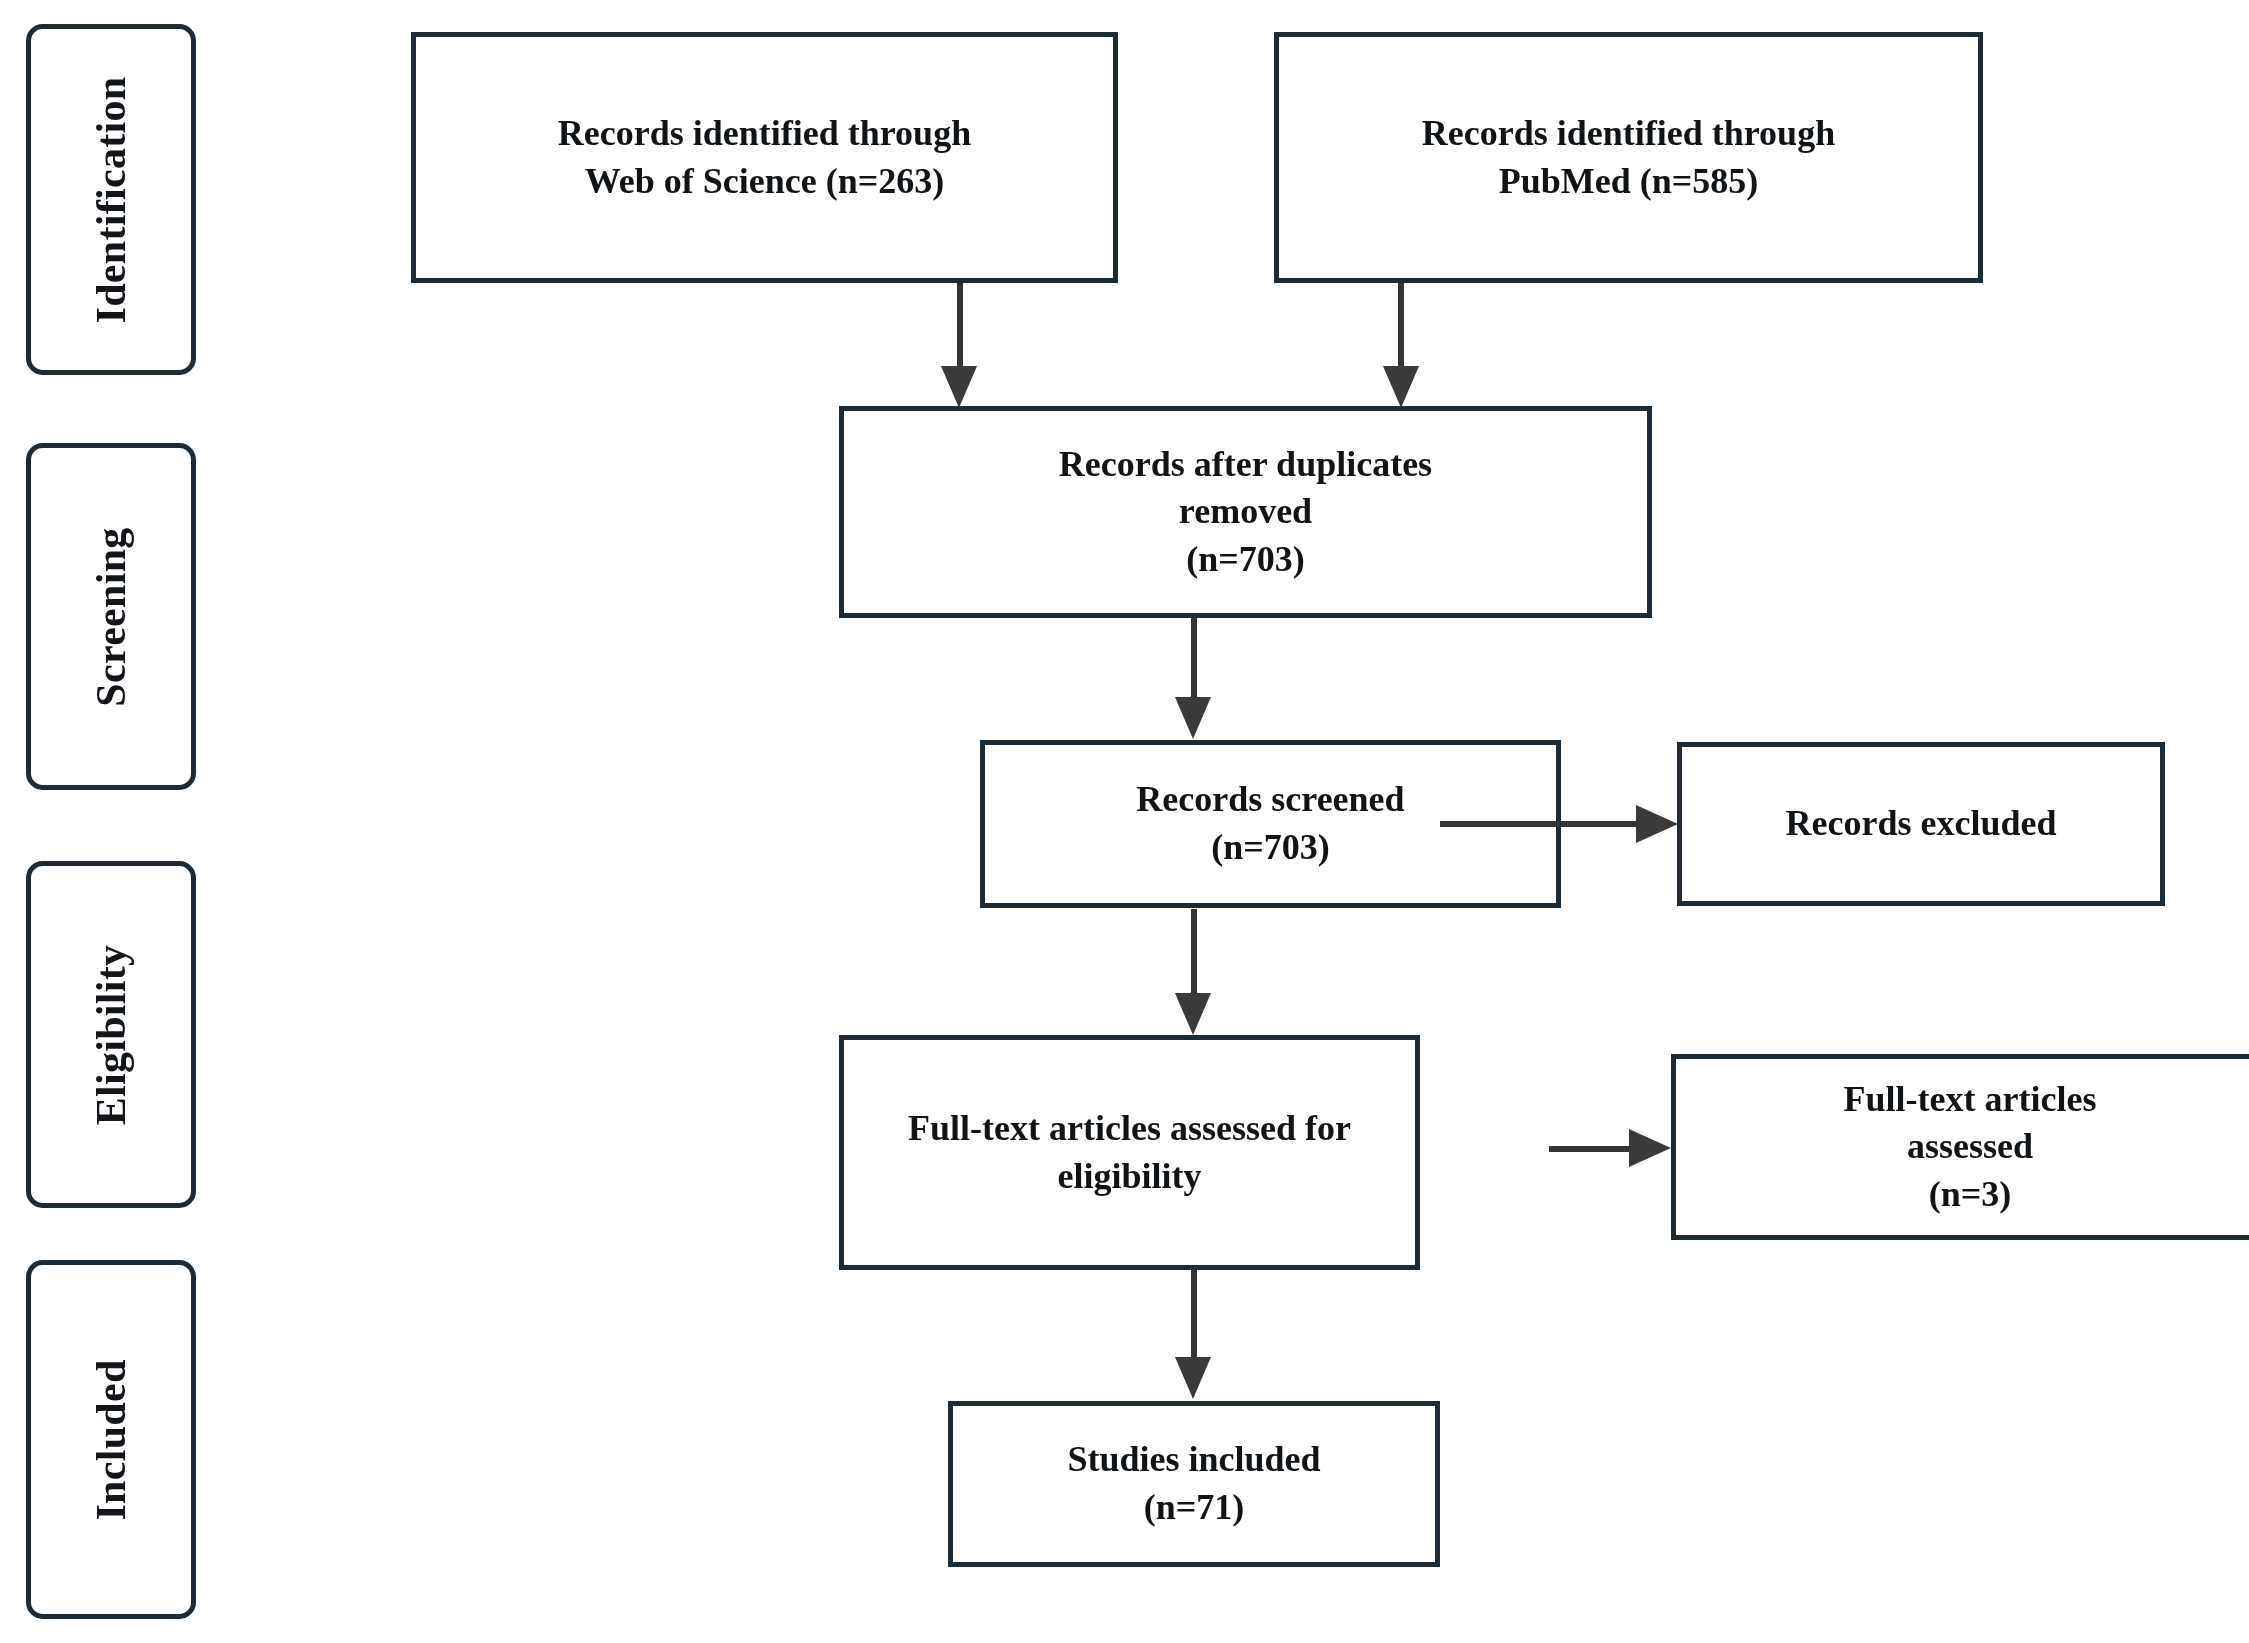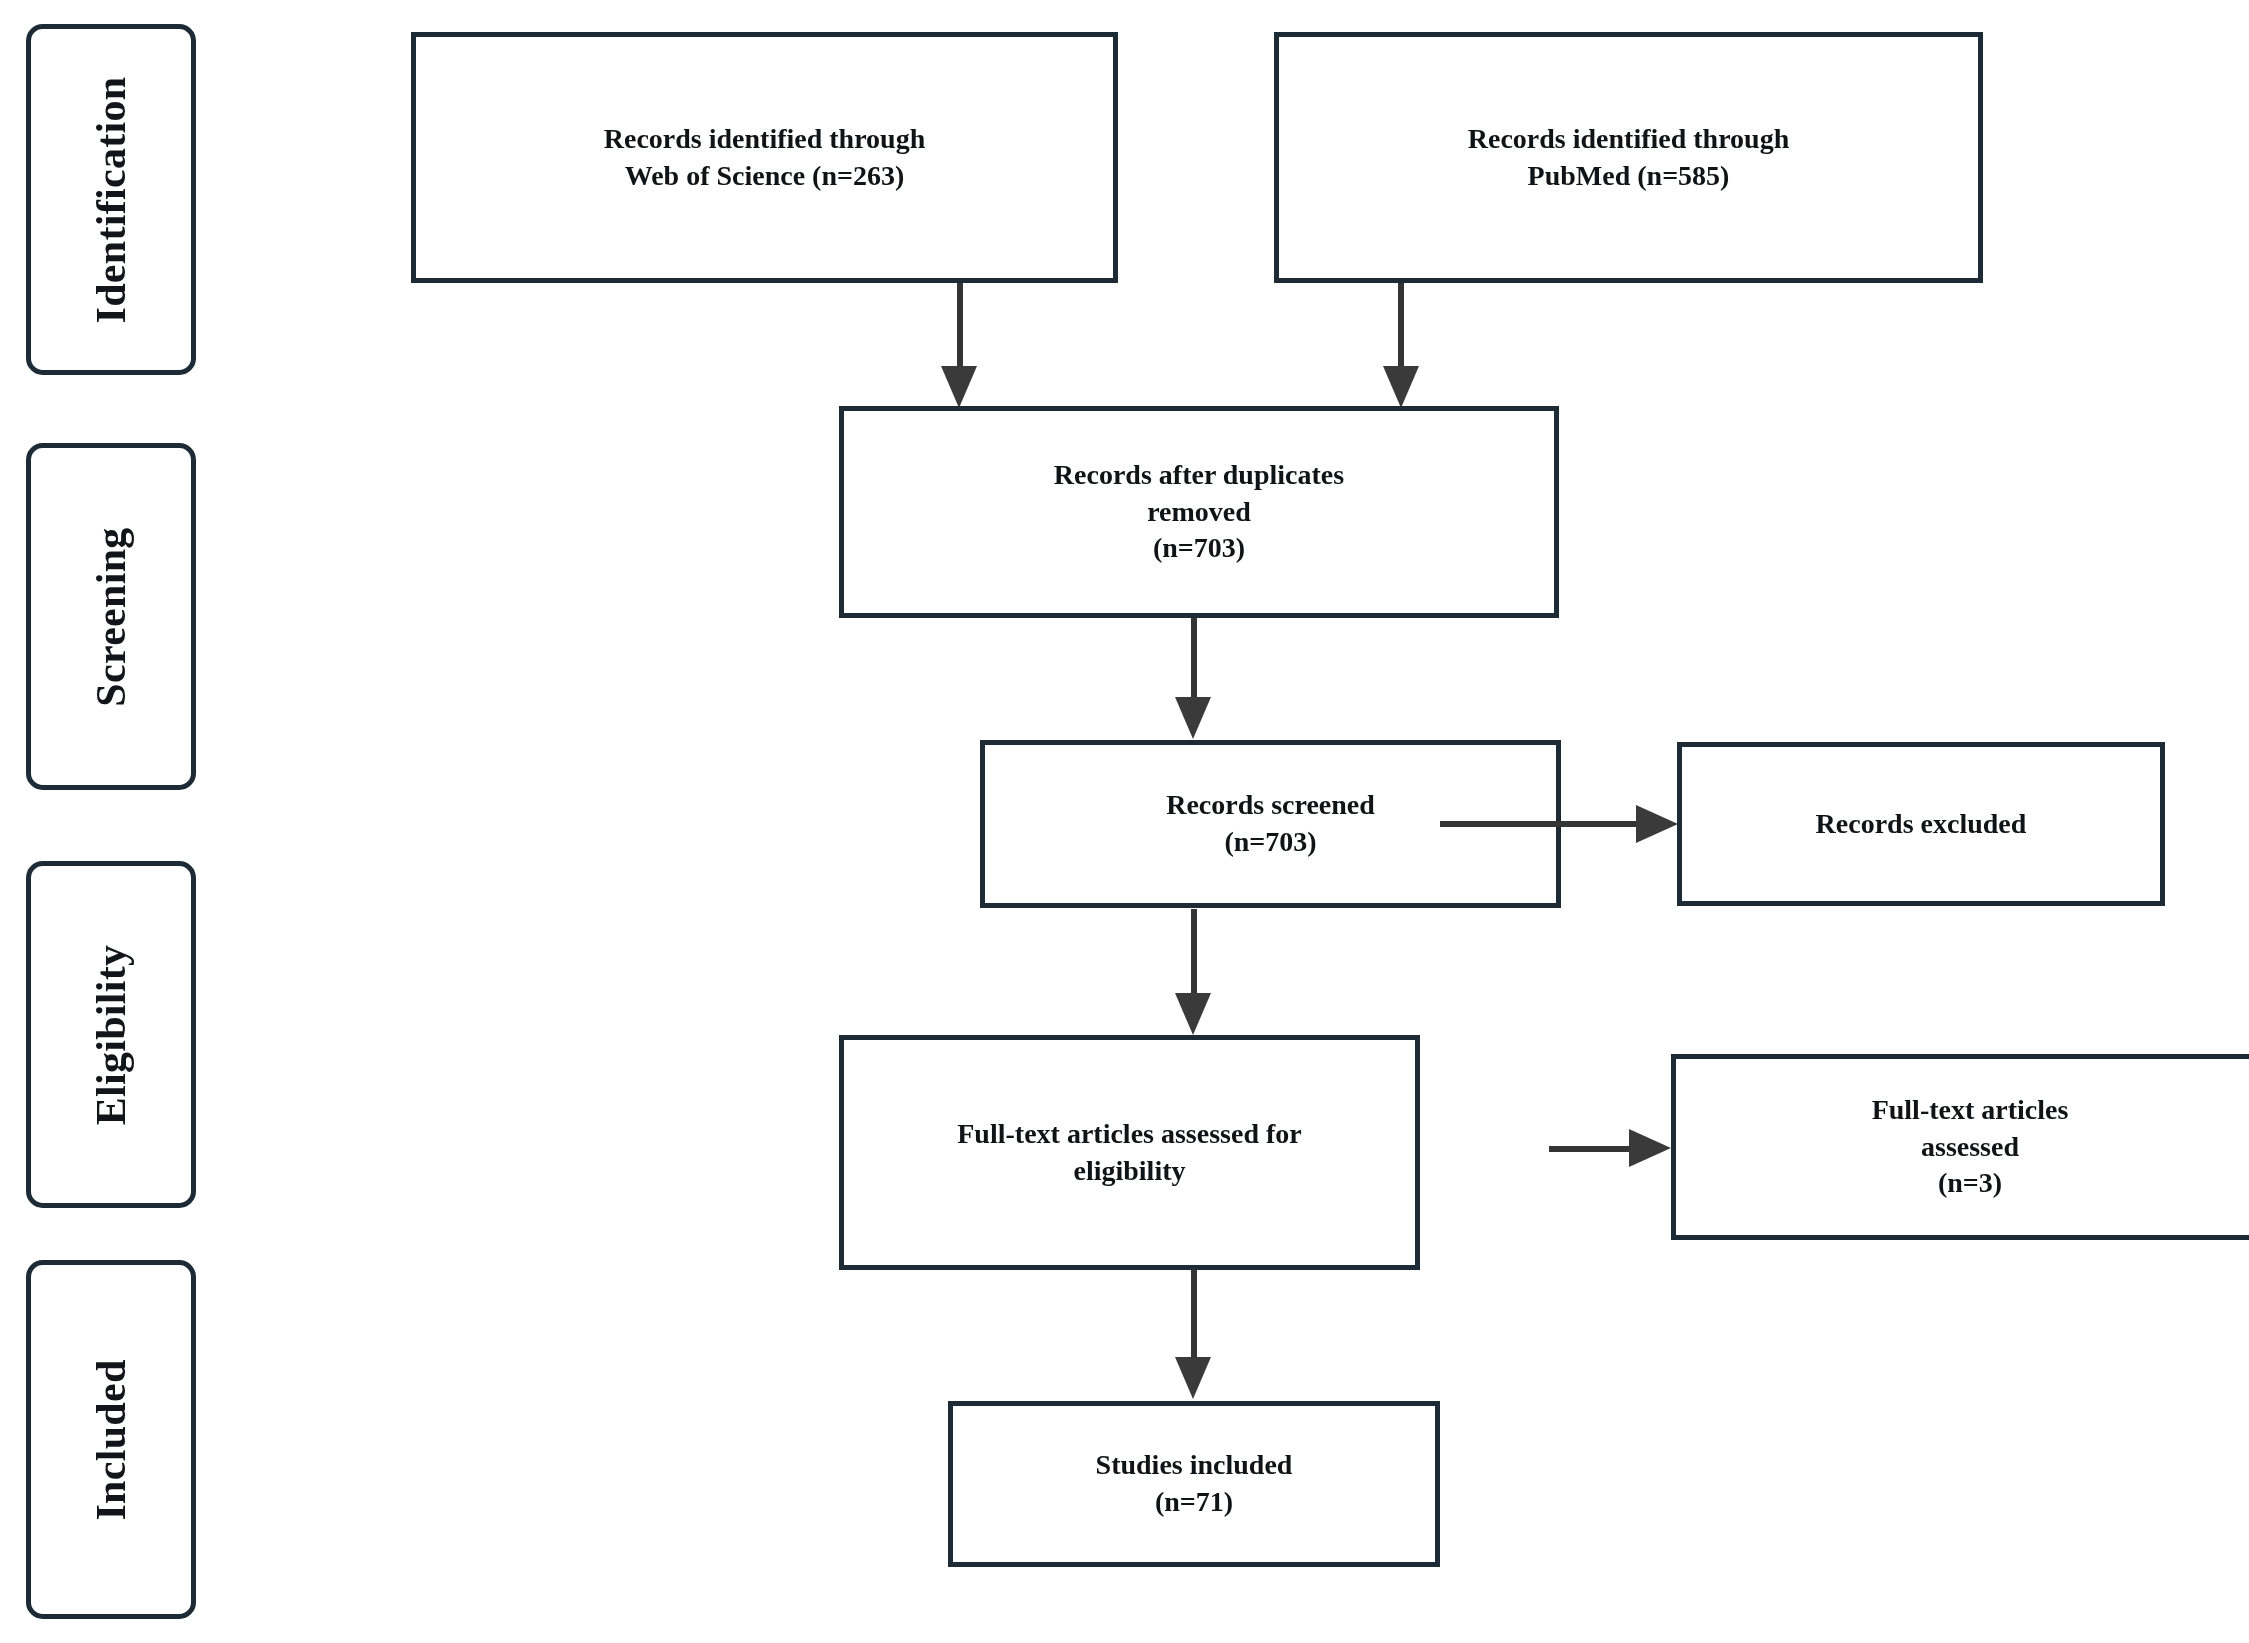--- a/index.html
+++ b/index.html
@@ -43,21 +43,21 @@
     box-sizing: border-box;
     border: 5.1px solid #1c2b36;
     background: #ffffff;
     display: flex;
     align-items: center;
     justify-content: center;
     text-align: center;
   }
   .flow-text {
     font-weight: bold;
-    font-size: 28px;
+    font-size: 36px;
     line-height: 1.32;
     color: #101417;
     padding: 0 16.7px;
     font-family: "Liberation Serif", "DejaVu Serif", serif;
   }
 
   
   .conn-v {
     position: absolute;
     width: 5.8px;
@@ -119,21 +119,21 @@
       <div>PubMed (n=585)</div>
     </div>
   </div>
 
   <div class="conn-v" style="left:957px; top:283px; height:87px;"></div>
   <div class="arrow-down" style="left:941px; top:366px;"></div>
 
   <div class="conn-v" style="left:1398px; top:283px; height:87px;"></div>
   <div class="arrow-down" style="left:1383px; top:366px;"></div>
 
-  <div class="flow-box" style="left:839px; top:406px; width:720px; height:212px;">
+  <div class="flow-box" style="left:839px; top:406px; width:813px; height:212px;">
     <div class="flow-text">
       <div>Records after duplicates</div>
       <div>removed</div>
       <div>(n=703)</div>
     </div>
   </div>
 
   <div class="conn-v" style="left:1191px; top:618px; height:80px;"></div>
   <div class="arrow-down" style="left:1175px; top:697px;"></div>
 

